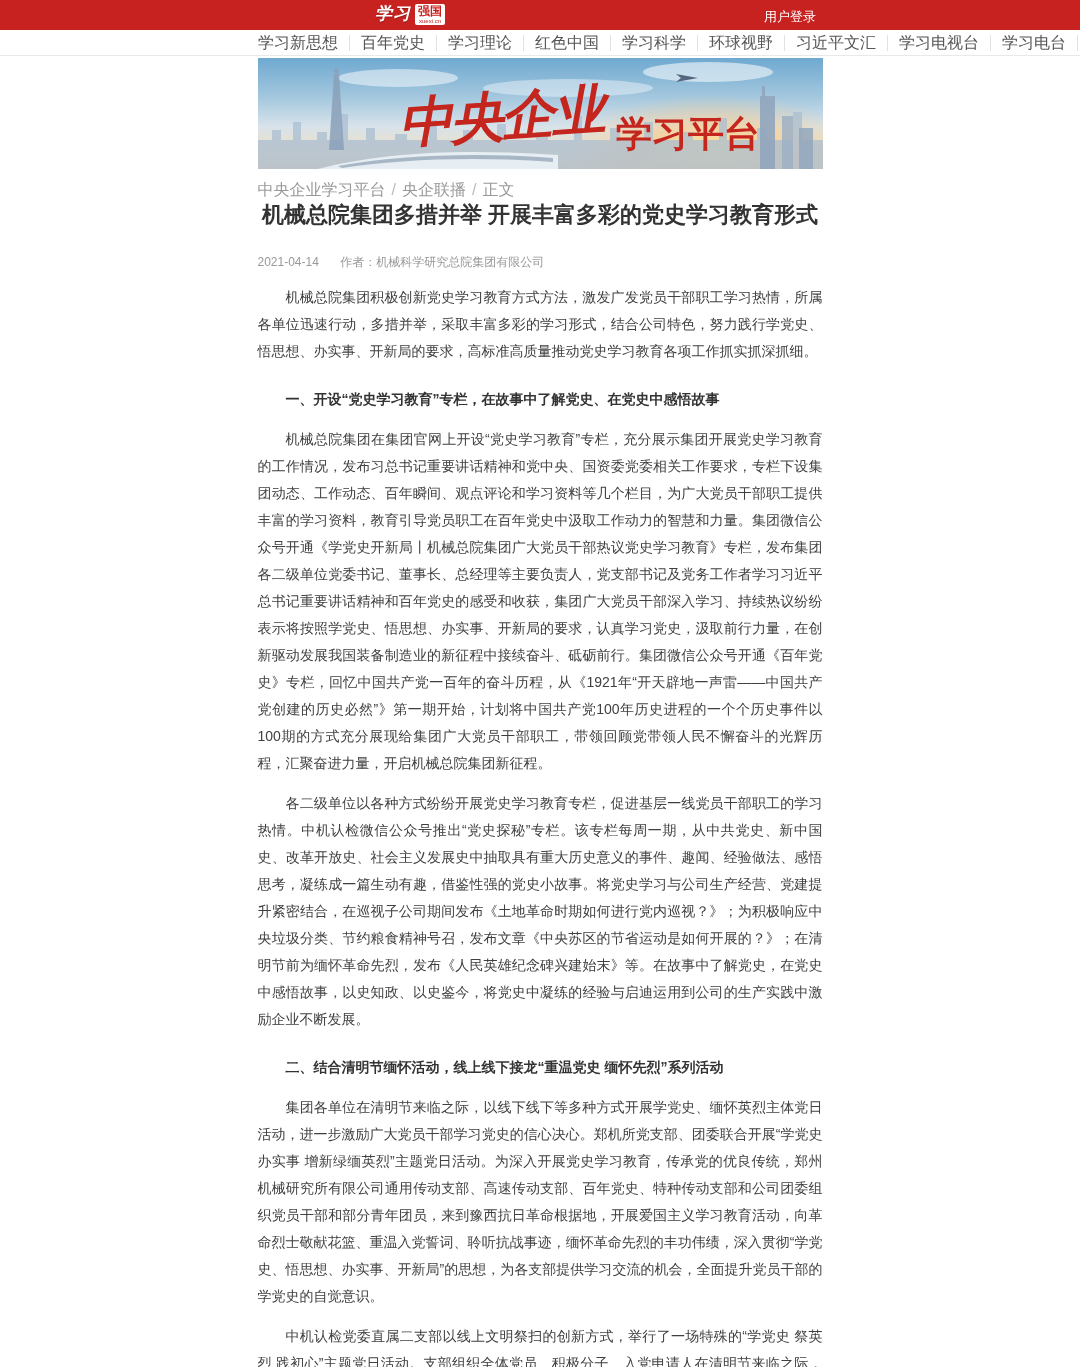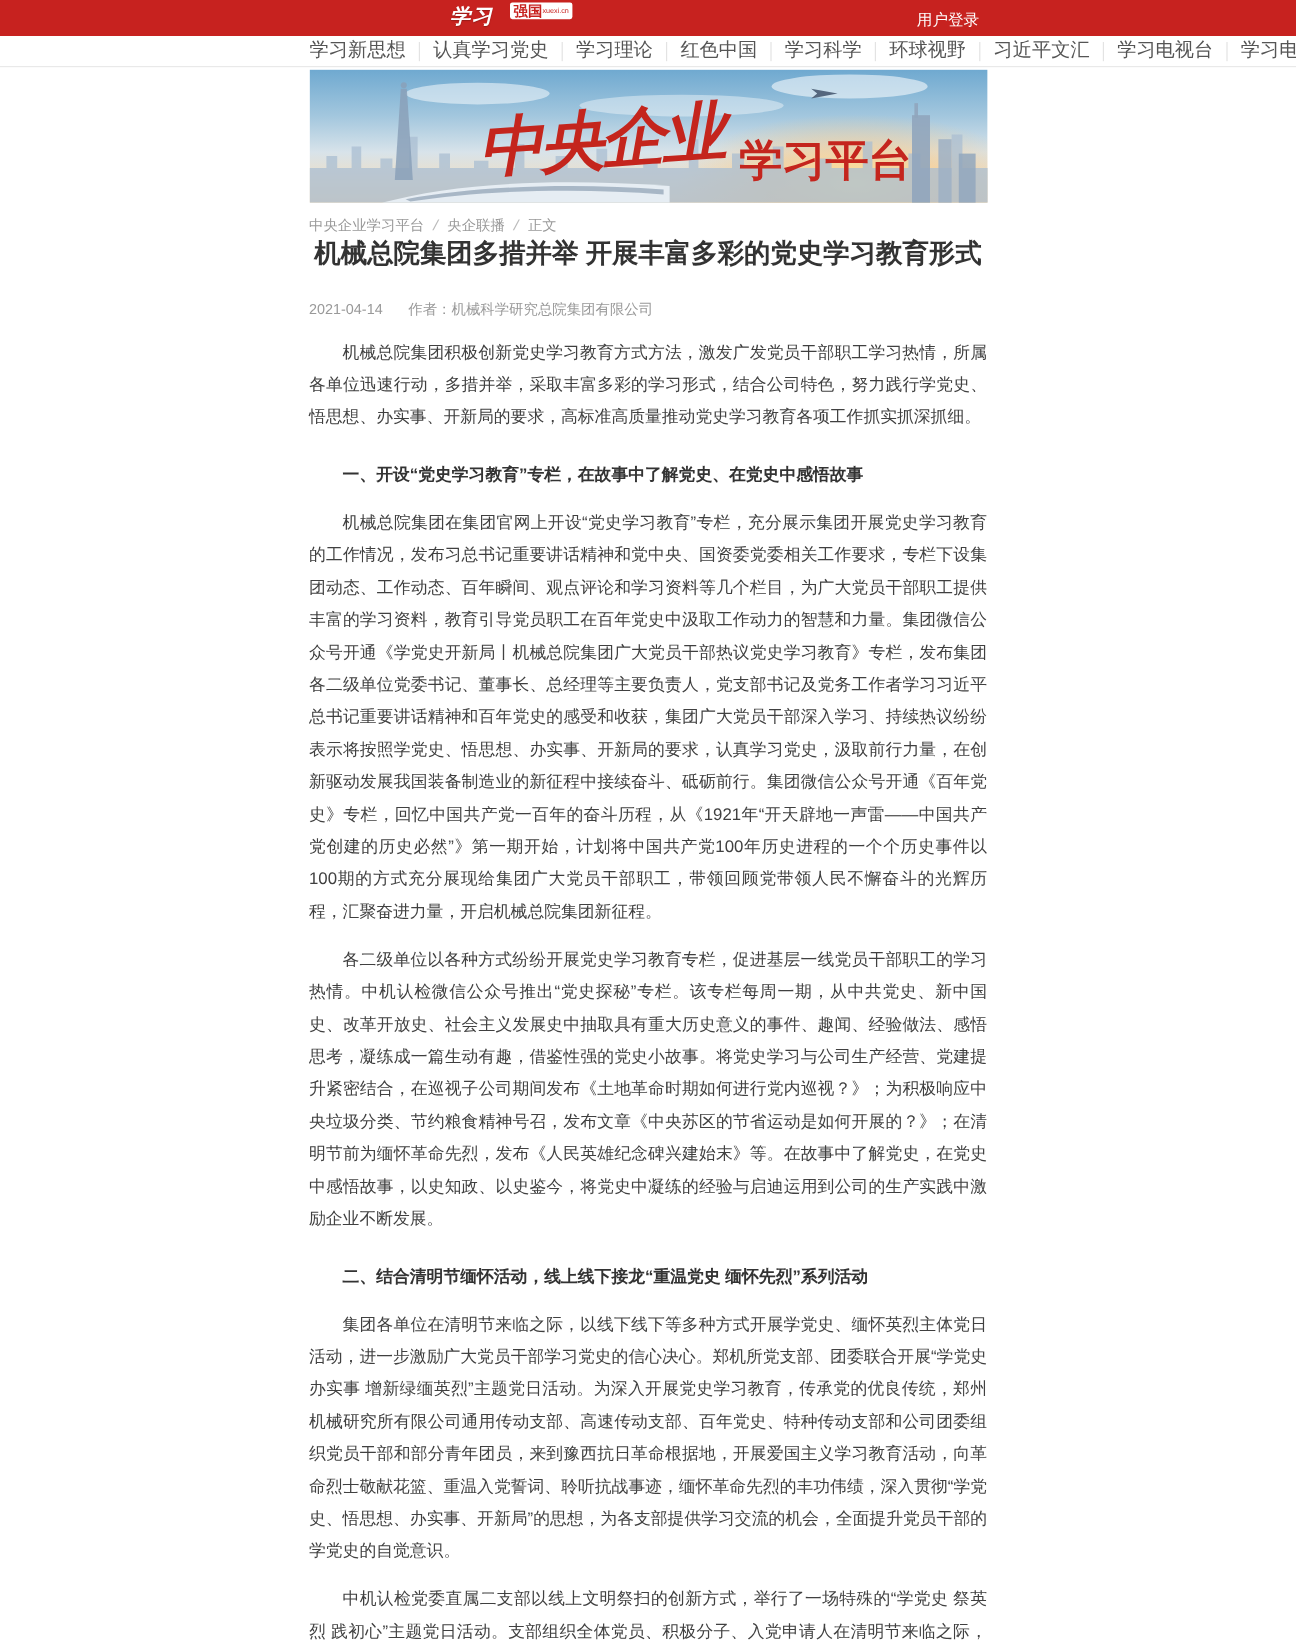--- a/index.html
+++ b/index.html
@@ -1,43 +1,43 @@
 <!DOCTYPE html>
 <html><head>
 <meta charset="utf-8">
 <style>
   * { margin:0; padding:0; box-sizing:border-box; }
   body { background:#ffffff; font-family:"Liberation Sans","DejaVu Sans",sans-serif; width:1080px; }
   .page { width:1080px; min-height:1367px; background:#fff; position:relative; }
 
   
   .topbar { height:30px; background:#c7221f; position:relative; }
-  .logo { position:absolute; left:375px; top:2px; display:flex; align-items:flex-start; gap:14px; cursor:pointer; }
+  .logo { position:absolute; left:375px; top:2px; display:flex; align-items:flex-end; gap:4px; cursor:pointer; }
   .logo-script { color:#fff; font-size:17px; font-weight:bold; font-style:italic; letter-spacing:1px;
                  text-shadow:0 1px 1px rgba(0,0,0,.25); }
-  .logo-box { background:#fff; color:#c7221f; display:flex; flex-direction:row; align-items:center;
+  .logo-box { background:#fff; color:#c7221f; display:flex; flex-direction:column; align-items:center;
               padding:1px 3px; border-radius:2px; line-height:1; }
   .logo-box .big { font-size:12px; font-weight:bold; }
   .logo-box .small { font-size:6px; margin-top:1px; }
   .login { position:absolute; right:264px; top:8px; color:#ffffff; font-size:13px; cursor:pointer; }
 
   
   .navbar { height:26px; background:#fff; border-bottom:1px solid #e9e9e9; display:flex; align-items:center;
             padding-left:258px; }
   .nav-item { font-size:16px; color:#555; padding:0 11px; border-right:1px solid #e3e3e3; cursor:pointer;
               white-space:nowrap; line-height:1; }
   .nav-item:first-child { padding-left:0; }
   .nav-item:last-child { border-right:none; }
 
   
   .container { width:565px; margin:0 auto; }
 
   .banner { margin-top:2px; width:565px; height:111px; display:block; }
 
-  .breadcrumb { margin-top:11px; font-size:12px; color:#999;font-family:Liberation Mono, monospace; }
+  .breadcrumb { margin-top:11px; font-size:16px; color:#999; }
   .breadcrumb .crumb { color:#999; cursor:pointer; }
   .breadcrumb .crumb.current { cursor:default; }
   .breadcrumb .sep { margin:0 6px; color:#bbb; }
 
   .article-title { text-align:center; font-size:22px; font-weight:bold; color:#333;
                    line-height:1.3; }
   .article-meta { margin-top:24px; font-size:12px; color:#999; }
   .article-meta .date { margin-right:18px; }
 
   .article-body { margin-top:10px; padding-bottom:40px; }
@@ -57,21 +57,21 @@
       <span class="logo-box">
         <span class="big">强国</span>
         <span class="small">xuexi.cn</span>
       </span>
     </div>
     <span class="login">用户登录</span>
   </div>
 
   <div class="navbar">
       <span class="nav-item">学习新思想</span>
-      <span class="nav-item">认真学习党史</span>
+      <span class="nav-item">百年党史</span>
       <span class="nav-item">学习理论</span>
       <span class="nav-item">红色中国</span>
       <span class="nav-item">学习科学</span>
       <span class="nav-item">环球视野</span>
       <span class="nav-item">习近平文汇</span>
       <span class="nav-item">学习电视台</span>
       <span class="nav-item">学习电台</span>
       <span class="nav-item">学习慕课</span>
       <span class="nav-item">学习电台</span>
       <span class="nav-item">强军兴军</span>

